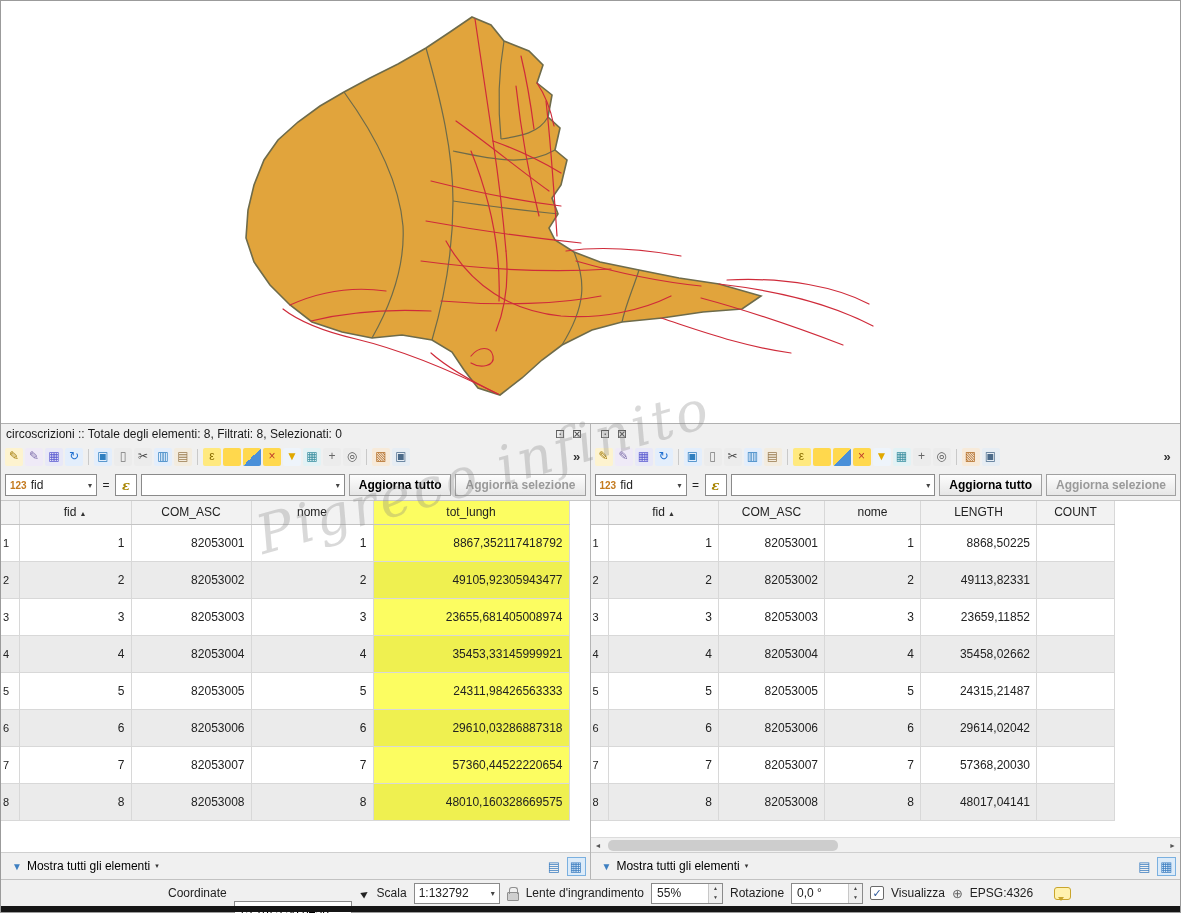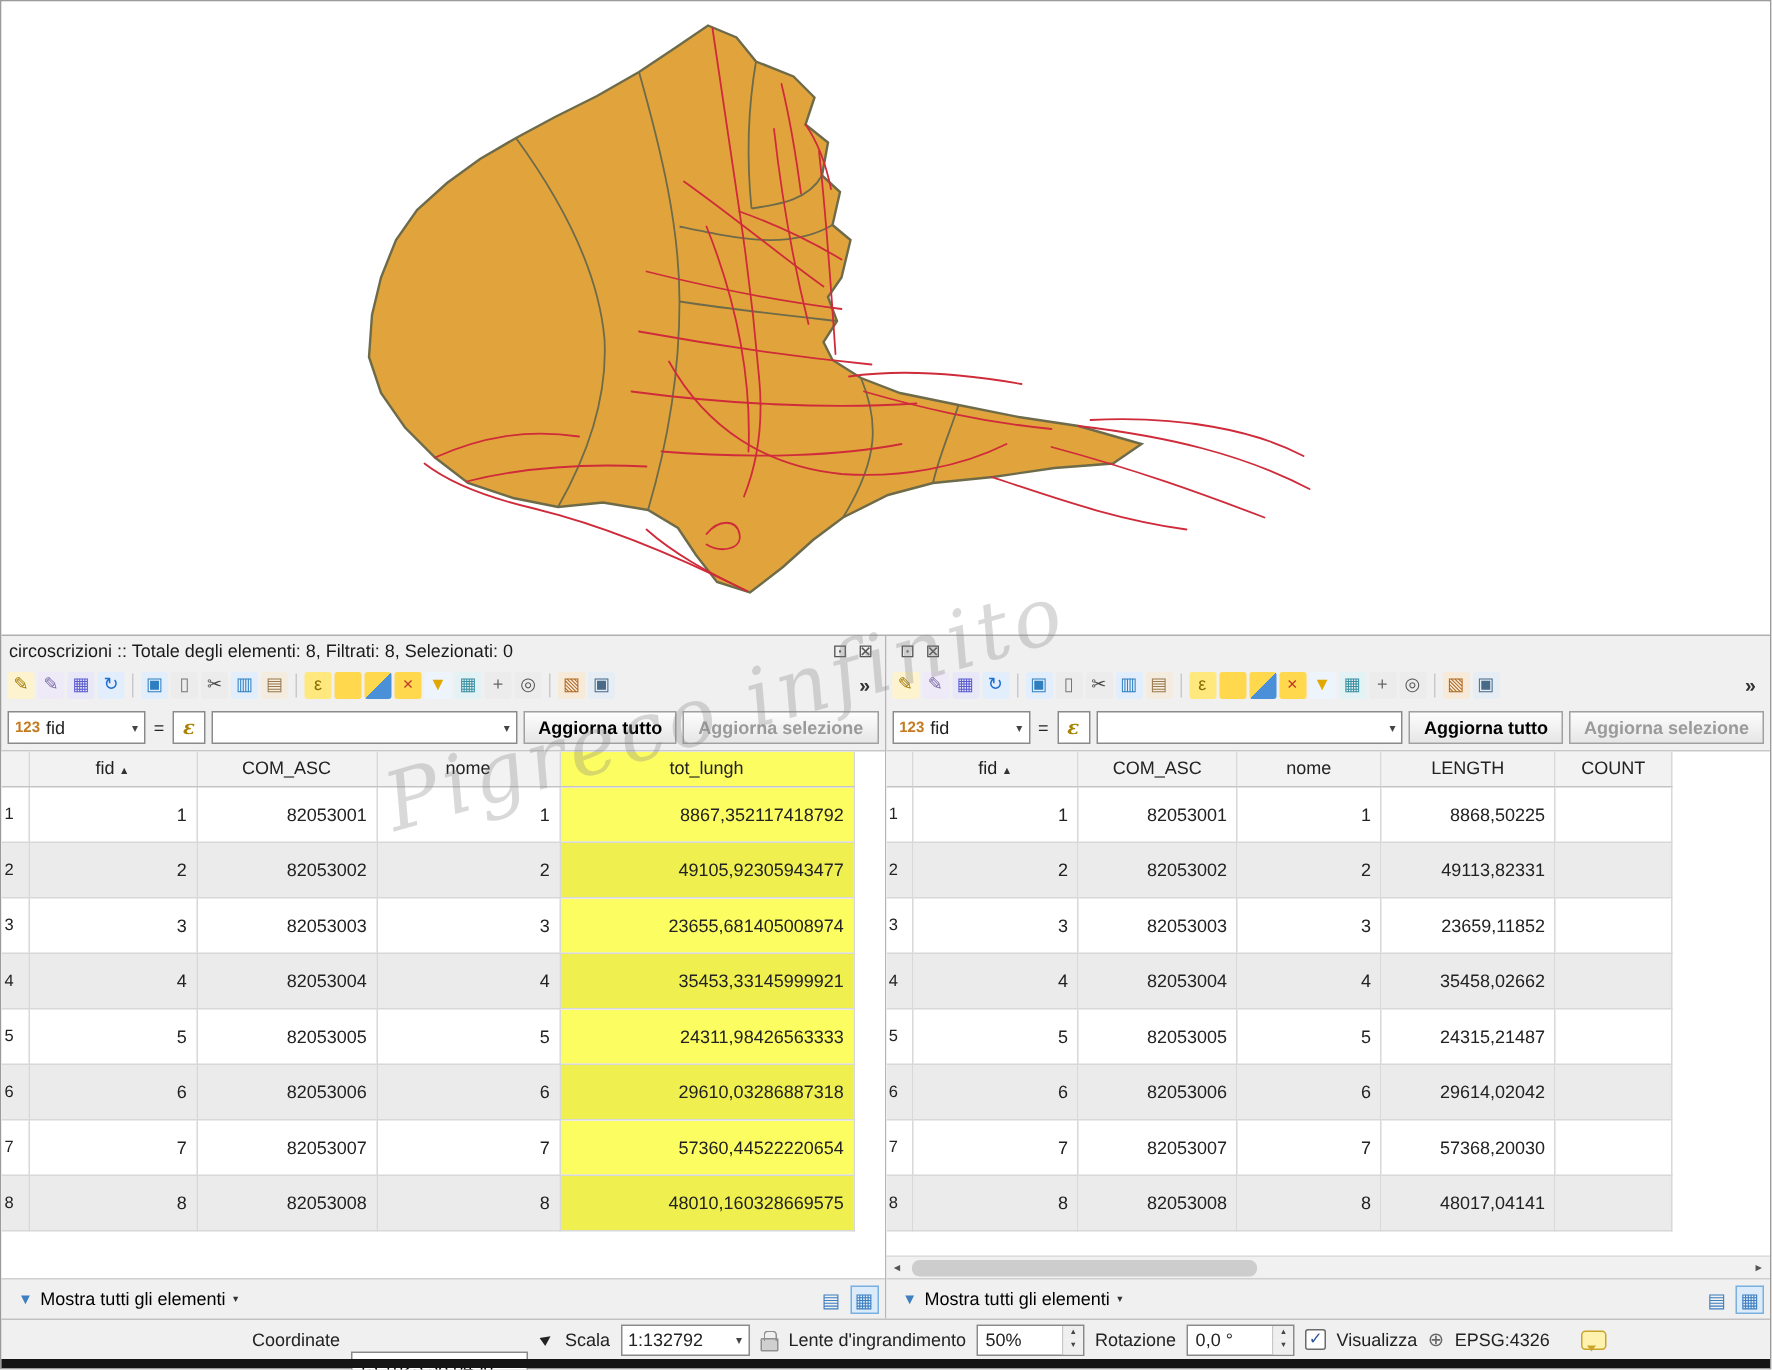--- a/index.html
+++ b/index.html
@@ -454,21 +454,21 @@
     <input class="sb-input" value="13.1623,38.0456" style="">
     <span class="cursor-icon">►</span>
     <label>Scala</label>
     <div class="combo sb-combo">
       <span>1:132792</span>
       <span class="caret">▾</span>
     </div>
     <span class="lock-icon"></span>
     <label>Lente d'ingrandimento</label>
     <div class="spinbox">
-      <span class="spinval">50%</span>
+      <span class="spinval">55%</span>
       <span class="spin">
           <i>▲</i>
           <i>▼</i>
         </span>
     </div>
     <label>Rotazione</label>
     <div class="spinbox">
       <span class="spinval">0,0 °</span>
       <span class="spin">
           <i>▲</i>

